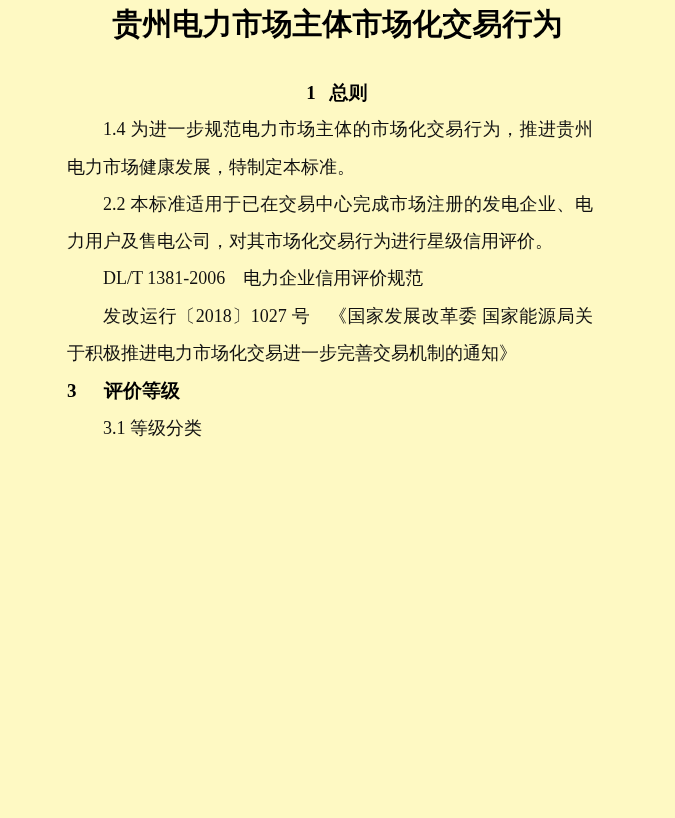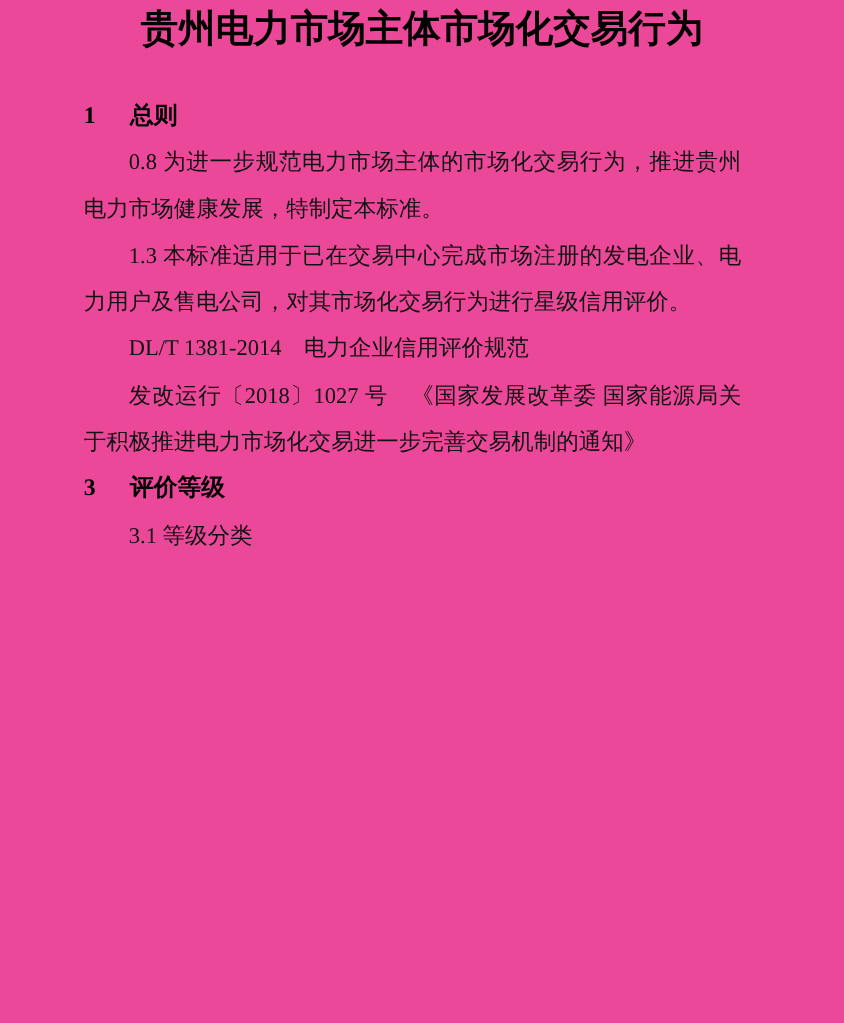--- a/index.html
+++ b/index.html
@@ -4,21 +4,21 @@
 <style>
   html, body {
     margin: 0;
     padding: 0;
     background: #ffffff;
   }
   .page {
     position: relative;
     width: 675px;
     height: 818px;
-    background: #ec4899;
+    background: #fef9c3;
     color: #111111;
     font-family: "Liberation Serif", "DejaVu Serif", serif;
     overflow: hidden;
     box-sizing: border-box;
   }
   .doc-title {
     margin: 0;
     padding-top: 5px;
     text-align: center;
     font-family: "Liberation Sans", "DejaVu Sans", sans-serif;
@@ -36,20 +36,21 @@
   .content .sec-heading {
     margin: 0;
     font-size: 19px;
     line-height: 37.3px;
     font-weight: 700;
     color: #000000;
     text-indent: 0;
   }
   .content .sec-heading.first {
     margin-top: 31px;
+    text-align: center;
   }
   .sec-heading .sec-num {
     display: inline-block;
     width: 37px;
     font-family: "Liberation Serif", "DejaVu Serif", serif;
     font-weight: 700;
   }
   .sec-heading .sec-label {
     font-family: "Liberation Sans", "DejaVu Sans", sans-serif;
     font-weight: 700;
@@ -70,24 +71,24 @@
 
   <h1 class="doc-title">
     <span class="title-line">贵州电力市场主体市场化交易行为</span>
   </h1>
 
   <div class="content">
 
     <h2 class="sec-heading first">
       <span class="sec-num">1</span><span class="sec-label">总则</span>
     </h2>
-    <p class="par">0.8 为进一步规范电力市场主体的市场化交易行为，推进贵州电力市场健康发展，特制定本标准。</p>
-    <p class="par">1.3 本标准适用于已在交易中心完成市场注册的发电企业、电力用户及售电公司，对其市场化交易行为进行星级信用评价。</p>
+    <p class="par">1.4 为进一步规范电力市场主体的市场化交易行为，推进贵州电力市场健康发展，特制定本标准。</p>
+    <p class="par">2.2 本标准适用于已在交易中心完成市场注册的发电企业、电力用户及售电公司，对其市场化交易行为进行星级信用评价。</p>
 
-    <p class="par">DL/T 1381-2014　电力企业信用评价规范</p>
+    <p class="par">DL/T 1381-2006　电力企业信用评价规范</p>
     <p class="par">发改运行〔2018〕1027 号　《国家发展改革委 国家能源局关于积极推进电力市场化交易进一步完善交易机制的通知》</p>
 
     <h2 class="sec-heading">
       <span class="sec-num">3</span><span class="sec-label">评价等级</span>
     </h2>
     <p class="par">3.1 等级分类</p>
 
   </div>
 </div>
 

